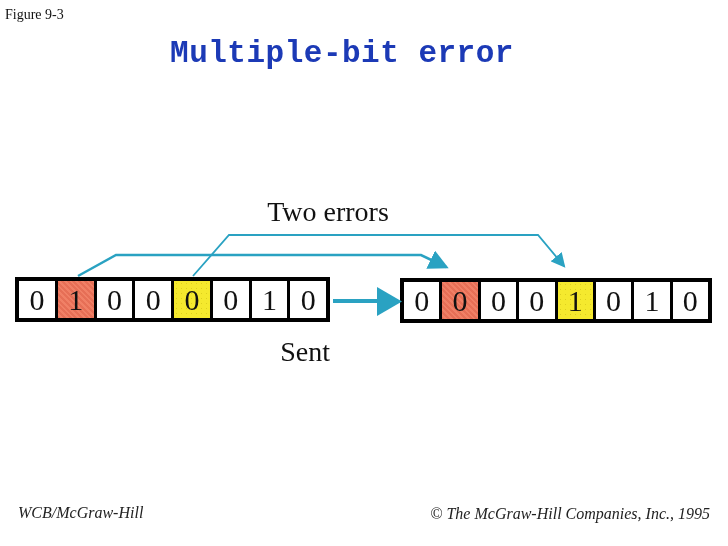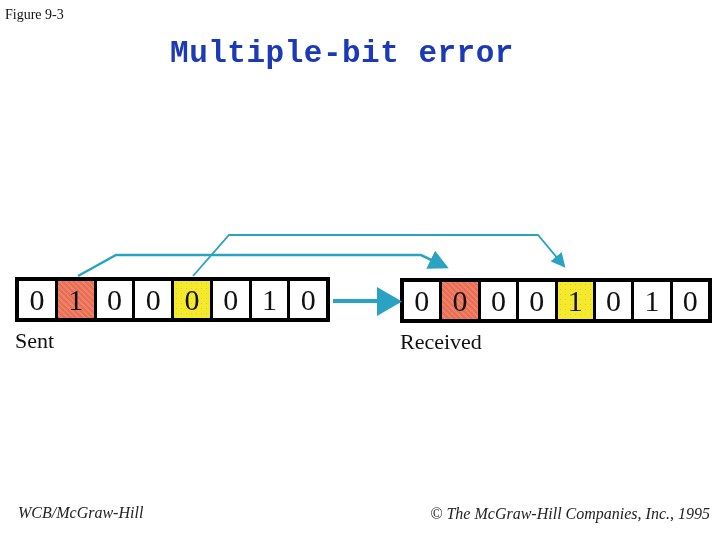--- a/index.html
+++ b/index.html
@@ -48,22 +48,22 @@
     background:var(--red,#f08066);
     background-image:repeating-linear-gradient(45deg, rgba(200,60,40,0.25) 0 2px, transparent 2px 4px);
   }
   .bit-cell.hl-yellow{
     background:var(--yellow,#f5e92e);
     background-image:radial-gradient(rgba(180,160,0,0.35) 12%, transparent 13%);
     background-size:5px 5px;
   }
   .register-label{
     position:absolute;
-    text-align:left;
-    font-size:22px;color:#111;
+    text-align:right;
+    font-size:28px;color:#111;margin-top:8px;
   }
   #sent-label{left:15px;top:328px;width:315px;}
   #received-label{left:400px;top:329px;width:312px;}
   .overlay{
     position:absolute;left:0;top:0;z-index:2;
     pointer-events:none;
   }
   .footer-left{
     position:absolute;left:18px;top:504px;
     font-style:italic;font-size:16px;color:#222;
@@ -75,20 +75,21 @@
 </style>
 </head>
 <body>
 
 <div class="slide">
 
   <div class="figure-label">Figure 9-3</div>
 
   <div class="title">Multiple-bit error</div>
 
+  <div class="annotation">Two errors</div>
 
   <div class="register" id="sent-register" style="left:15px;top:277px;width:307px;">
       <div class="bit-cell">0</div>
       <div class="bit-cell hl-red">1</div>
       <div class="bit-cell">0</div>
       <div class="bit-cell">0</div>
       <div class="bit-cell hl-yellow">0</div>
       <div class="bit-cell">0</div>
       <div class="bit-cell">1</div>
       <div class="bit-cell">0</div>
@@ -98,21 +99,20 @@
   <div class="register" id="received-register" style="left:400px;top:278px;width:304px;">
       <div class="bit-cell">0</div>
       <div class="bit-cell hl-red">0</div>
       <div class="bit-cell">0</div>
       <div class="bit-cell">0</div>
       <div class="bit-cell hl-yellow">1</div>
       <div class="bit-cell">0</div>
       <div class="bit-cell">1</div>
       <div class="bit-cell">0</div>
     </div>
-  <div class="register-label" id="received-label">Received</div>
 
   <svg class="overlay" width="728" height="546" viewBox="0 0 728 546">
     <defs>
       <marker id="arrowhead" viewBox="0 0 10 10" refX="8.5" refY="5" markerWidth="8" markerHeight="8" orient="auto">
         <path d="M0,0 L10,5 L0,10 z" style="fill:var(--teal,#2aa2c2)"></path>
       </marker>
     </defs>
 
     <polyline points="78,276 116,255 421,255 446,267" style="fill:none;stroke:var(--teal,#2aa2c2);stroke-width:2.5" marker-end="url(#arrowhead)"></polyline>
 

